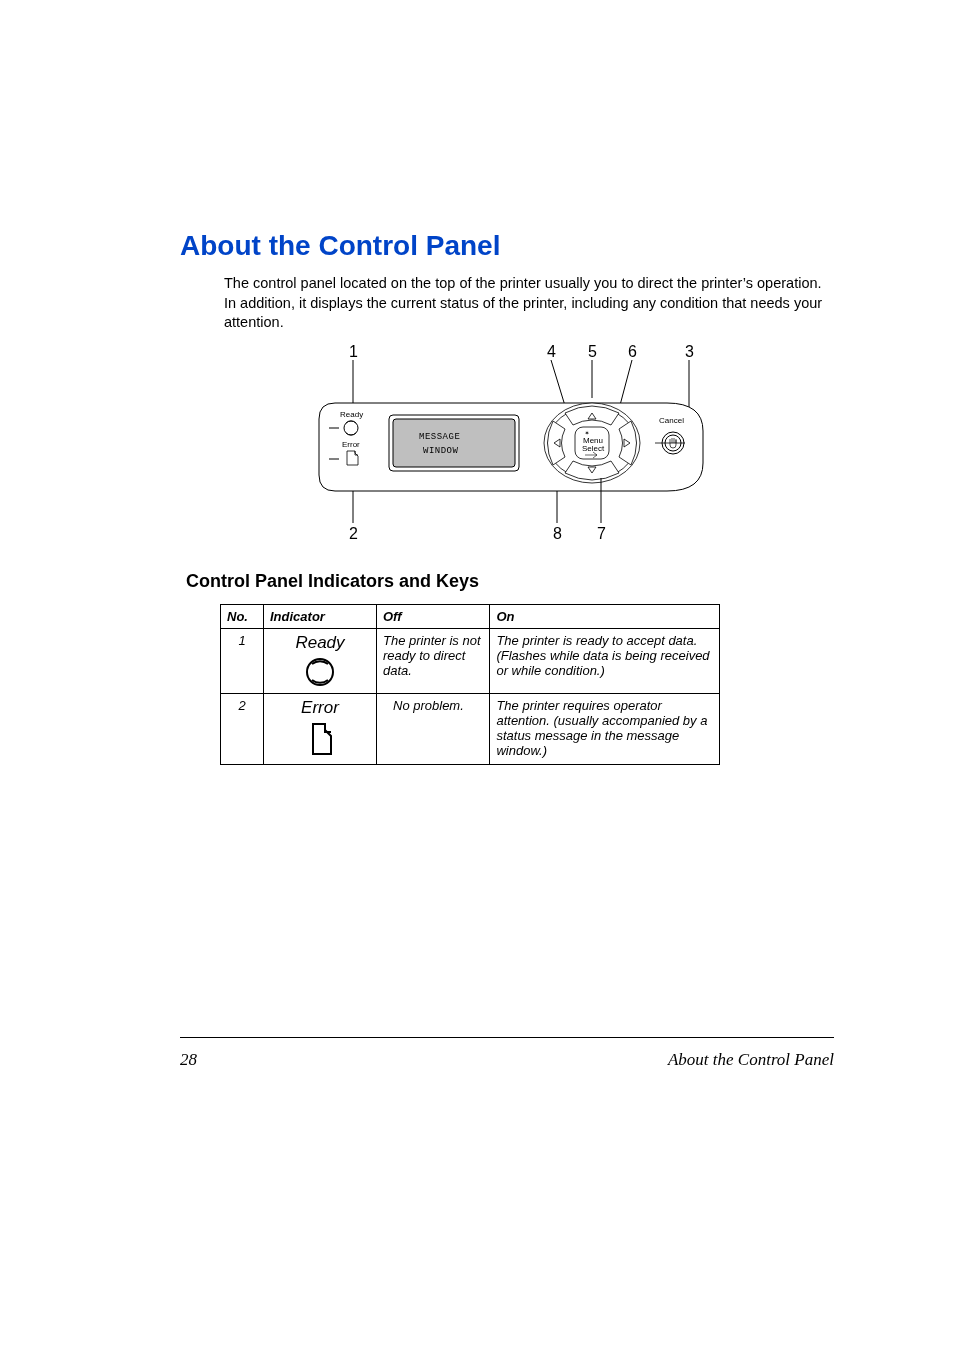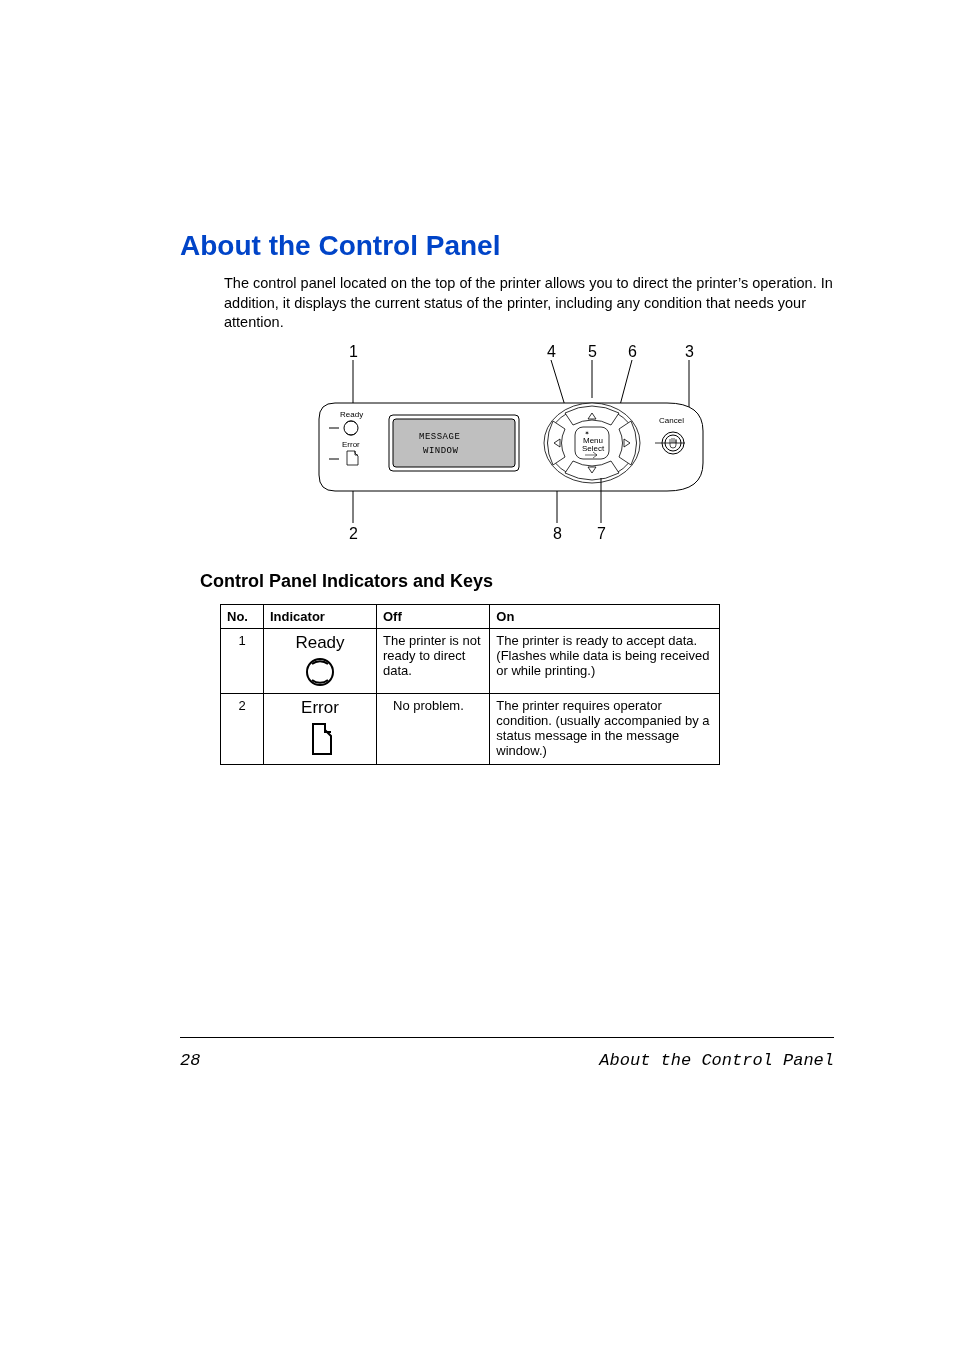--- a/index.html
+++ b/index.html
@@ -48,29 +48,30 @@
   .diag-mono {
     font-family: "Courier New", monospace;
     font-size: 9px;
     letter-spacing: 0.5px;
   }
 
   
   h2.sub {
     font-size: 18px;
     font-weight: bold;
-    margin: 10px 0 12px 20px;
+    margin: 10px 0 12px 6px;
   }
 
   
   table.ind {
     border-collapse: collapse;
     width: 500px;
     margin-left: 40px;
     font-size: 13px;
+    font-style: italic;
   }
   table.ind th, table.ind td {
     border: 1px solid #000;
     padding: 4px 6px;
     vertical-align: top;
   }
   table.ind th {
     text-align: left;
     font-weight: bold;
     background: #fff;
@@ -101,37 +102,37 @@
   }
   .footer {
     position: absolute;
     left: 180px;
     right: 120px;
     bottom: 280px;
     display: flex;
     justify-content: space-between;
     align-items: baseline;
     font-style: italic;
-    font-family: Liberation Mono, monospace;
+    font-family: Liberation Serif, serif;
   }
   .footer .pg {
     font-size: 17px;
   }
   .footer .ft {
     font-size: 17px;
   }
 </style>
 </head>
 <body>
 
 <div class="page">
 
   <h1 class="title">About the Control Panel</h1>
 
-  <p class="intro">The control panel located on the top of the printer allows you to direct the printer’s operation. In addition, it displays the current status of the printer, including any condition that needs your attention.</p>
+  <p class="intro">The control panel located on the top of the printer usually you to direct the printer’s operation. In addition, it displays the current status of the printer, including any condition that needs your attention.</p>
 
   <div class="diagram-wrap">
     <svg class="diagram" width="400" height="200" viewBox="0 0 400 200">
 
       <text class="diag-num" x="42" y="14">1</text>
       <text class="diag-num" x="240" y="14">4</text>
       <text class="diag-num" x="281" y="14">5</text>
       <text class="diag-num" x="321" y="14">6</text>
       <text class="diag-num" x="378" y="14">3</text>
 
@@ -223,35 +224,35 @@
           <span class="ind-icon-ready">
             <svg width="34" height="34" viewBox="0 0 34 34">
               <circle cx="17" cy="17" r="13" fill="none" stroke="#000" stroke-width="2"></circle>
               <path d="M9 9 A13 13 0 0 1 25 9" fill="none" stroke="#000" stroke-width="2"></path>
               <path d="M9 25 A13 13 0 0 0 25 25" fill="none" stroke="#000" stroke-width="2"></path>
             </svg>
           </span>
         </td>
         <td style="white-space:pre-line;">The printer is not ready to direct data.</td>
         <td style="white-space:pre-line;">The printer is ready to accept data.
-(Flashes while data is being received or while printing.)</td>
+(Flashes while data is being received or while condition.)</td>
       </tr>
       <tr>
         <td class="no">2</td>
         <td class="indicator">
           <div class="ind-label">Error</div>
           <span class="ind-icon-error">
             <svg width="34" height="40" viewBox="0 0 34 40">
               <path d="M10 4 H22 L22 10 L28 16 V34 H10 Z" fill="none" stroke="#000" stroke-width="2"></path>
               <path d="M22 4 V12 H28" fill="none" stroke="#000" stroke-width="2"></path>
             </svg>
           </span>
         </td>
         <td style="white-space:pre-line;padding-left:16px;">No problem.</td>
-        <td style="white-space:pre-line;">The printer requires operator condition. (usually accompanied by a status message in the message window.)</td>
+        <td style="white-space:pre-line;">The printer requires operator attention. (usually accompanied by a status message in the message window.)</td>
       </tr>
     </tbody>
   </table>
 
 </div>
 
 <div class="footer-line"></div>
 <div class="footer">
   <span class="pg">28</span>
   <span class="ft">About the Control Panel</span>

